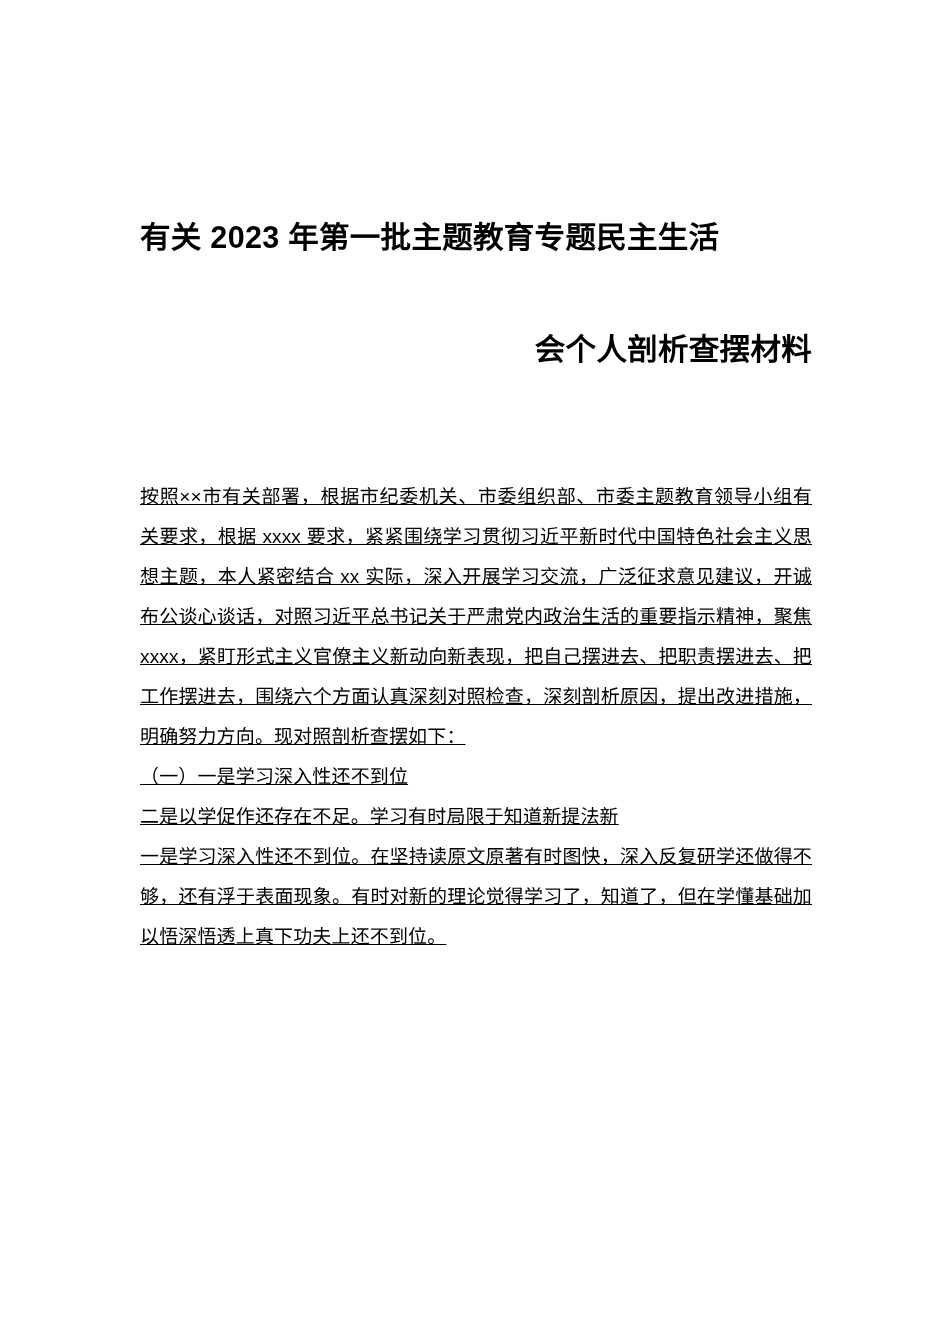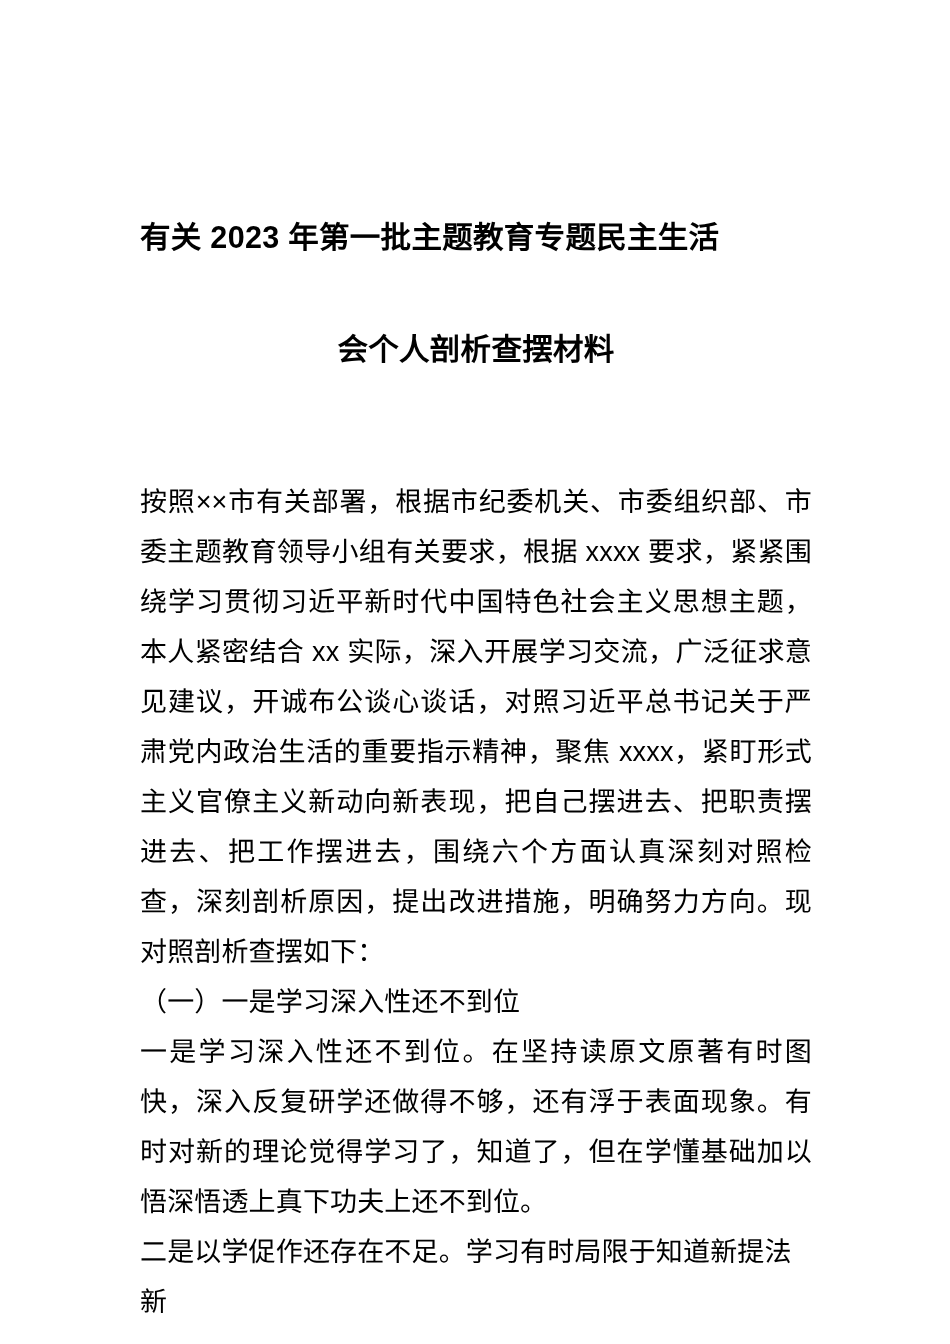--- a/index.html
+++ b/index.html
@@ -33,51 +33,52 @@
     font-size: 30.5px;
     font-weight: 700;
     line-height: 112px;
     letter-spacing: 0.3px;
     white-space: nowrap;
   }
   .title-line-1 {
     text-align: left;
   }
   .title-line-2 {
-    text-align: center;
+    text-align: right;
   }
   .body-block {
     padding-top: 72px;
   }
   p.para {
     margin: 0;
-    font-size: 27px;
-    line-height: 50px;
+    font-size: 19px;
+    line-height: 40px;
     text-align: justify;
     text-justify: inter-ideograph;
     letter-spacing: 0.15px;
     word-break: break-all;
+    text-decoration: underline;
   }
   p.para.last-clip {
     
     text-align: left;
   }
 </style>
 </head>
 <body>
 
 <div class="page">
   <div class="doc-body">
 
     <div class="title-block">
       <div class="title-line title-line-1">有关 2023 年第一批主题教育专题民主生活</div>
       <div class="title-line title-line-2">会个人剖析查摆材料</div>
     </div>
 
     <div class="body-block">
       <p class="para">按照××市有关部署，根据市纪委机关、市委组织部、市委主题教育领导小组有关要求，根据 xxxx 要求，紧紧围绕学习贯彻习近平新时代中国特色社会主义思想主题，本人紧密结合 xx 实际，深入开展学习交流，广泛征求意见建议，开诚布公谈心谈话，对照习近平总书记关于严肃党内政治生活的重要指示精神，聚焦 xxxx，紧盯形式主义官僚主义新动向新表现，把自己摆进去、把职责摆进去、把工作摆进去，围绕六个方面认真深刻对照检查，深刻剖析原因，提出改进措施，明确努力方向。现对照剖析查摆如下：</p>
       <p class="para">（一）一是学习深入性还不到位</p>
+      <p class="para last-clip">二是以学促作还存在不足。学习有时局限于知道新提法新</p>
       <p class="para">一是学习深入性还不到位。在坚持读原文原著有时图快，深入反复研学还做得不够，还有浮于表面现象。有时对新的理论觉得学习了，知道了，但在学懂基础加以悟深悟透上真下功夫上还不到位。</p>
-      <p class="para last-clip">二是以学促作还存在不足。学习有时局限于知道新提法新</p>
     </div>
 
   </div>
 </div>
 
 </body></html>

